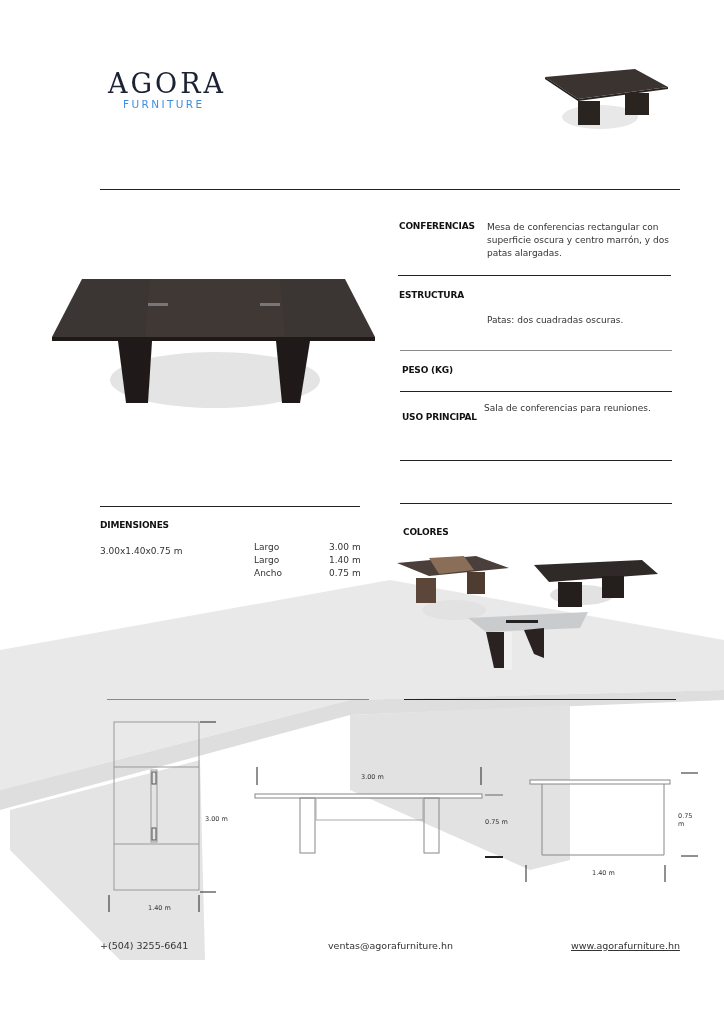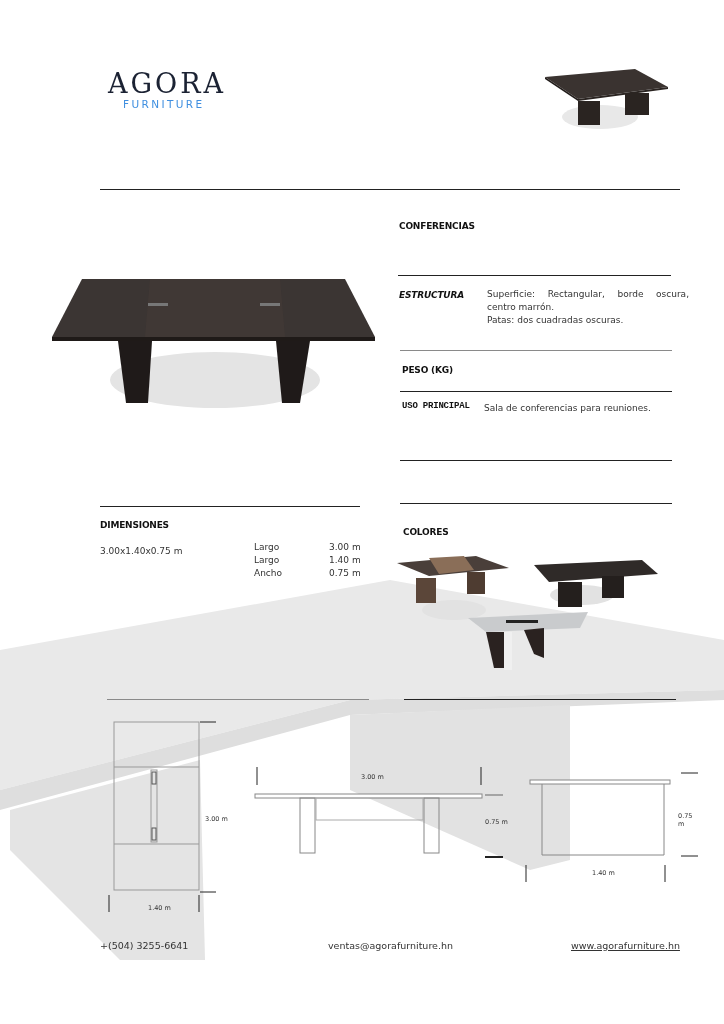--- a/index.html
+++ b/index.html
@@ -50,31 +50,31 @@
     <polygon points="32,4 295,4 325,62 2,62" fill="#3b3533"></polygon>
     <polygon points="100,4 230,4 235,62 95,62" fill="#413935" opacity="0.9"></polygon>
     <rect x="98" y="28" width="20" height="3" fill="#777"></rect>
     <rect x="210" y="28" width="20" height="3" fill="#777"></rect>
     <rect x="2" y="62" width="323" height="4" fill="#1f1a18"></rect>
     <polygon points="68,66 102,66 98,128 76,128" fill="#1f1a19"></polygon>
     <polygon points="226,66 260,66 250,128 232,128" fill="#1f1a19"></polygon>
   </svg>
 
   <div class="abs lbl" style="left:371px;top:221px;">CONFERENCIAS</div>
+  <div class="abs txt" style="left:459px;top:221px;width:200px;">Mesa de conferencias rectangular con superficie oscura y centro marrón, y dos patas alargadas.</div>
   <div class="rule" style="left:370px;top:275px;width:273px;"></div>
 
-  <div class="abs lbl" style="left:371px;top:290px;font-style:italic;">ESTRUCTURA</div>
-  <div class="abs txt" style="left:459px;top:288px;width:202px;text-align:justify;">Superficie: Rectangular, borde oscura, centro marrón.</div>
+  <div class="abs lbl" style="left:371px;top:290px;">ESTRUCTURA</div>
   <div class="abs txt" style="left:459px;top:314px;width:202px;">Patas: dos cuadradas oscuras.</div>
   <div class="rule light" style="left:372px;top:350px;width:272px;"></div>
 
   <div class="abs lbl" style="left:374px;top:365px;">PESO (KG)</div>
   <div class="rule" style="left:372px;top:391px;width:272px;"></div>
 
-  <div class="abs lbl" style="left:374px;top:401px;font-family:Liberation Mono, monospace;">USO PRINCIPAL</div>
+  <div class="abs lbl" style="left:374px;top:412px;">USO PRINCIPAL</div>
   <div class="abs txt" style="left:456px;top:402px;width:200px;">Sala de conferencias para reuniones.</div>
   <div class="rule" style="left:372px;top:460px;width:272px;"></div>
   <div class="rule" style="left:372px;top:503px;width:272px;"></div>
 
   <div class="rule" style="left:72px;top:506px;width:260px;"></div>
   <div class="abs lbl" style="left:72px;top:520px;">DIMENSIONES</div>
   <div class="abs dimtxt" style="left:72px;top:545px;">3.00x1.40x0.75 m</div>
   <div class="abs dimtxt" style="left:226px;top:541px;">Largo</div>
   <div class="abs dimtxt" style="left:301px;top:541px;">3.00 m</div>
   <div class="abs dimtxt" style="left:226px;top:554px;">Largo</div>

